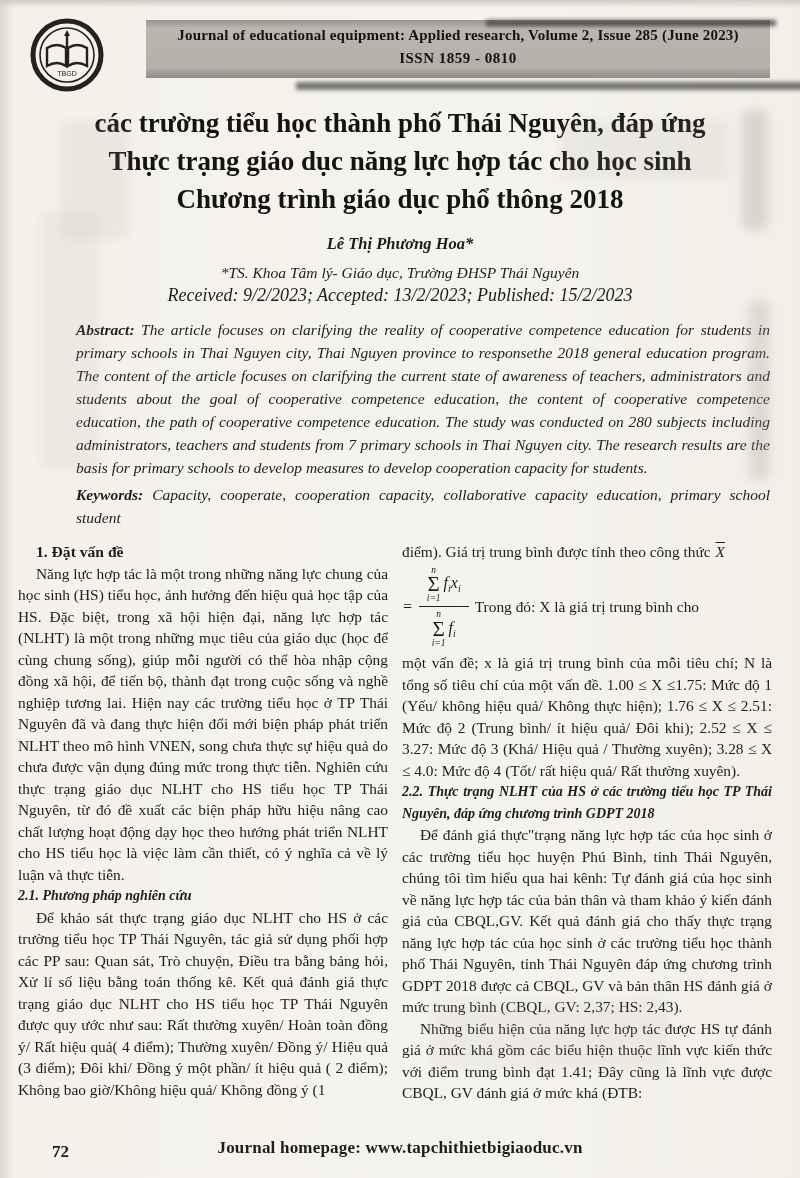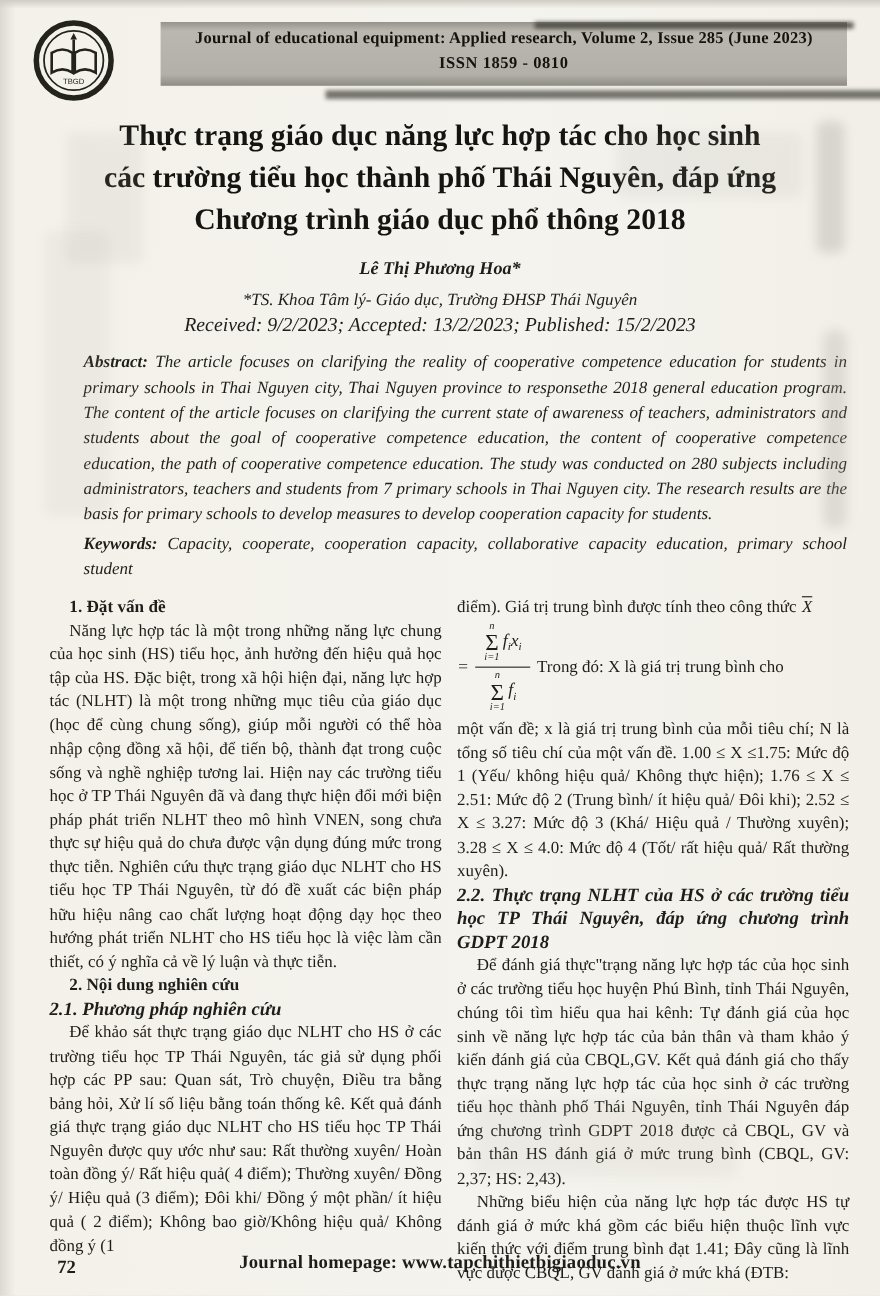--- a/index.html
+++ b/index.html
@@ -28,26 +28,26 @@
   .title{margin:104px 40px 0;text-align:center;font-weight:bold;font-size:27px;line-height:38px;color:#151410;}
   .author{margin-top:16px;text-align:center;font-weight:bold;font-style:italic;font-size:16.5px;}
   .affil{margin-top:10px;text-align:center;font-style:italic;font-size:15.5px;}
   .hist{margin-top:3px;text-align:center;font-style:italic;font-size:18px;}
   
   .abs{margin:12px 30px 0 76px;font-style:italic;font-size:15.5px;line-height:23px;text-align:justify;}
   .abs .lbl{font-weight:bold;}
   .kw{margin:4px 30px 0 76px;font-style:italic;font-size:15.5px;line-height:23px;text-align:justify;}
   .kw .lbl{font-weight:bold;}
   
-  .columns{display:flex;gap:14px;padding:12px 28px 0 45px;}
+  .columns{display:flex;gap:14px;padding:12px 28px 0 18px;}
   .col{flex:1;font-size:15.4px;line-height:21.5px;text-align:justify;}
   .col p{margin:0;text-indent:18px;}
   .col p.noindent{text-indent:0;}
   .h-num{font-weight:bold;font-size:15.6px;margin:0;}
-  .h-sub{font-weight:bold;font-style:italic;font-size:17px;margin:0;}
+  .h-sub{font-weight:bold;font-style:italic;font-size:14px;margin:0;}
   
   .xbar{font-style:italic;text-decoration:overline;padding:0 1px;}
   .fml-row{display:flex;align-items:center;gap:6px;margin:3px 0 4px;}
   .frac{display:inline-flex;flex-direction:column;align-items:center;line-height:1;}
   .frac .num{border-bottom:1.3px solid #22211d;padding:0 8px 3px;display:flex;align-items:center;gap:3px;}
   .frac .den{padding:3px 8px 0;display:flex;align-items:center;gap:3px;}
   .sum{display:inline-flex;flex-direction:column;align-items:center;line-height:1;}
   .sum .lim{font-size:9.5px;font-style:italic;}
   .sum .sig{font-size:21px;line-height:.9;}
   .fvar{font-style:italic;font-size:16px;}
@@ -85,37 +85,36 @@
     </svg>
     <div class="band">
       <div class="band-smudge-top"></div>
       <div class="band-l1">Journal of educational equipment: Applied research, Volume 2, Issue 285 (June 2023)</div>
       <div class="band-l2">ISSN 1859 - 0810</div>
       <div class="band-smudge-bot"></div>
     </div>
   </div>
 
   <h1 class="title">
+    <div>các trường tiểu học thành phố Thái Nguyên, đáp ứng</div>
     <div>Thực trạng giáo dục năng lực hợp tác cho học sinh</div>
-    <div>các trường tiểu học thành phố Thái Nguyên, đáp ứng</div>
     <div>Chương trình giáo dục phổ thông 2018</div>
   </h1>
 
   <div class="author">Lê Thị Phương Hoa*</div>
   <div class="affil">*TS. Khoa Tâm lý- Giáo dục, Trường ĐHSP Thái Nguyên</div>
   <div class="hist">Received: 9/2/2023; Accepted: 13/2/2023; Published: 15/2/2023</div>
 
   <p class="abs"><span class="lbl">Abstract:</span> <span>The article focuses on clarifying the reality of cooperative competence education for students in primary schools in Thai Nguyen city, Thai Nguyen province to responsethe 2018 general education program. The content of the article focuses on clarifying the current state of awareness of teachers, administrators and students about the goal of cooperative competence education, the content of cooperative competence education, the path of cooperative competence education. The study was conducted on 280 subjects including administrators, teachers and students from 7 primary schools in Thai Nguyen city. The research results are the basis for primary schools to develop measures to develop cooperation capacity for students.</span></p>
   <p class="kw"><span class="lbl">Keywords:</span> <span>Capacity, cooperate, cooperation capacity, collaborative capacity education, primary school student</span></p>
 
   <div class="columns">
     <div class="col">
       <p class="h-num">1. Đặt vấn đề</p>
       <p>Năng lực hợp tác là một trong những năng lực chung của học sinh (HS) tiểu học, ảnh hưởng đến hiệu quả học tập của HS. Đặc biệt, trong xã hội hiện đại, năng lực hợp tác (NLHT) là một trong những mục tiêu của giáo dục (học để cùng chung sống), giúp mỗi người có thể hòa nhập cộng đồng xã hội, để tiến bộ, thành đạt trong cuộc sống và nghề nghiệp tương lai. Hiện nay các trường tiểu học ở TP Thái Nguyên đã và đang thực hiện đổi mới biện pháp phát triển NLHT theo mô hình VNEN, song chưa thực sự hiệu quả do chưa được vận dụng đúng mức trong thực tiễn. Nghiên cứu thực trạng giáo dục NLHT cho HS tiểu học TP Thái Nguyên, từ đó đề xuất các biện pháp hữu hiệu nâng cao chất lượng hoạt động dạy học theo hướng phát triển NLHT cho HS tiểu học là việc làm cần thiết, có ý nghĩa cả về lý luận và thực tiễn.</p>
-      <p class="h-num">2. Nội dung nghiên cứu</p>
       <p class="h-sub noindent">2.1. Phương pháp nghiên cứu</p>
       <p>Để khảo sát thực trạng giáo dục NLHT cho HS ở các trường tiểu học TP Thái Nguyên, tác giả sử dụng phối hợp các PP sau: Quan sát, Trò chuyện, Điều tra bằng bảng hỏi, Xử lí số liệu bằng toán thống kê. Kết quả đánh giá thực trạng giáo dục NLHT cho HS tiểu học TP Thái Nguyên được quy ước như sau: Rất thường xuyên/ Hoàn toàn đồng ý/ Rất hiệu quả( 4 điểm); Thường xuyên/ Đồng ý/ Hiệu quả (3 điểm); Đôi khi/ Đồng ý một phần/ ít hiệu quả ( 2 điểm); Không bao giờ/Không hiệu quả/ Không đồng ý (1</p>
     </div>
 
     <div class="col">
       <p class="noindent"><span>điểm). Giá trị trung bình được tính theo công thức</span> <span class="xbar">X</span></p>
 
       <div class="fml-row">
         <span class="fvar">=</span>
         <span class="frac">

